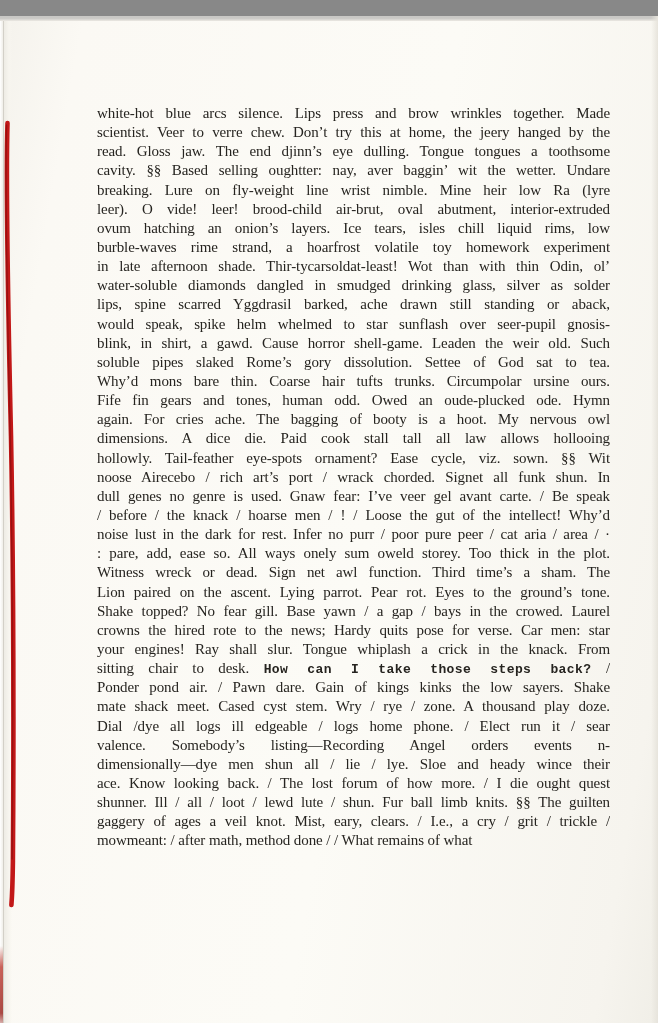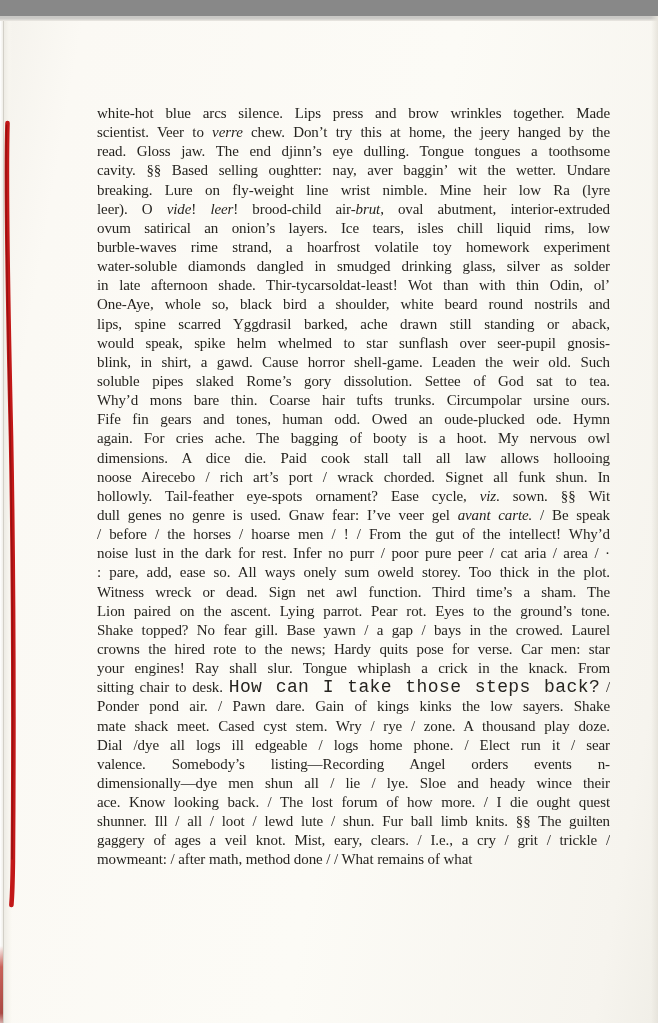--- a/index.html
+++ b/index.html
@@ -30,22 +30,22 @@
     color:#262420;
     font-size:15px;
     letter-spacing:-0.1px;
   }
   .line{
     height:19.15px;line-height:19.15px;overflow:hidden;
     text-align:justify;text-align-last:justify;
     white-space:normal;
   }
   .line.last{text-align-last:left;}
-  .line .italic{font-style:italic;}
-  .line .mono{font-family:"Liberation Mono", monospace;font-size:18px;letter-spacing:.4px;}
+  .line .italic{}
+  .line .mono{font-family:"Liberation Mono", monospace;font-size:13px;letter-spacing:.4px;font-weight:bold;}
 </style>
 </head>
 <body>
 
 <div class="screenshot">
 
   <div class="edge-left"></div>
   <div class="fold-line"></div>
   <div class="edge-top"></div>
   <div class="edge-right"></div>
@@ -57,37 +57,36 @@
     <path d="M6.6,109 C4.8,172 7.2,292 10.2,420 C12.8,558 13.1,698 12.1,843" fill="none" stroke="#8e0f0f" stroke-width="1.4" stroke-linecap="round" opacity="0.8"></path>
   </svg>
 
   <div class="text-block" id="text-block">
       <div class="line"><span>white-hot blue arcs silence. Lips press and brow wrinkles together. Made</span></div>
       <div class="line"><span>scientist. Veer to </span><span class="italic">verre</span><span> chew. Don’t try this at home, the jeery hanged by the</span></div>
       <div class="line"><span>read. Gloss jaw. The end djinn’s eye dulling. Tongue tongues a toothsome</span></div>
       <div class="line"><span>cavity. §§ Based selling oughtter: nay, aver baggin’ wit the wetter. Undare</span></div>
       <div class="line"><span>breaking. Lure on fly-weight line wrist nimble. Mine heir low Ra (lyre</span></div>
       <div class="line"><span>leer). O </span><span class="italic">vide</span><span>! </span><span class="italic">leer</span><span>! brood-child air-</span><span class="italic">brut</span><span>, oval abutment, interior-extruded</span></div>
-      <div class="line"><span>ovum satirical an onion’s layers. Ice tears, isles chill liquid rims, low</span></div>
+      <div class="line"><span>ovum hatching an onion’s layers. Ice tears, isles chill liquid rims, low</span></div>
       <div class="line"><span>burble-waves rime strand, a hoarfrost volatile toy homework experiment</span></div>
+      <div class="line"><span>in late afternoon shade. Thir-tycarsoldat-least! Wot than with thin Odin, ol’</span></div>
       <div class="line"><span>water-soluble diamonds dangled in smudged drinking glass, silver as solder</span></div>
-      <div class="line"><span>in late afternoon shade. Thir-tycarsoldat-least! Wot than with thin Odin, ol’</span></div>
-      <div class="line"><span>One-Aye, whole so, black bird a shoulder, white beard round nostrils and</span></div>
       <div class="line"><span>lips, spine scarred Yggdrasil barked, ache drawn still standing or aback,</span></div>
       <div class="line"><span>would speak, spike helm whelmed to star sunflash over seer-pupil gnosis-</span></div>
       <div class="line"><span>blink, in shirt, a gawd. Cause horror shell-game. Leaden the weir old. Such</span></div>
       <div class="line"><span>soluble pipes slaked Rome’s gory dissolution. Settee of God sat to tea.</span></div>
       <div class="line"><span>Why’d mons bare thin. Coarse hair tufts trunks. Circumpolar ursine ours.</span></div>
       <div class="line"><span>Fife fin gears and tones, human odd. Owed an oude-plucked ode. Hymn</span></div>
       <div class="line"><span>again. For cries ache. The bagging of booty is a hoot. My nervous owl</span></div>
       <div class="line"><span>dimensions. A dice die. Paid cook stall tall all law allows hollooing</span></div>
+      <div class="line"><span>hollowly. Tail-feather eye-spots ornament? Ease cycle, </span><span class="italic">viz</span><span>. sown. §§ Wit</span></div>
       <div class="line"><span>noose Airecebo / rich art’s port / wrack chorded. Signet all funk shun. In</span></div>
-      <div class="line"><span>hollowly. Tail-feather eye-spots ornament? Ease cycle, </span><span class="italic">viz</span><span>. sown. §§ Wit</span></div>
       <div class="line"><span>dull genes no genre is used. Gnaw fear: I’ve veer gel </span><span class="italic">avant carte.</span><span> / Be speak</span></div>
-      <div class="line"><span>/ before / the horses / hoarse men / ! / From the gut of the intellect! Why’d</span></div>
+      <div class="line"><span>/ before / the knack / hoarse men / ! / Loose the gut of the intellect! Why’d</span></div>
       <div class="line"><span>noise lust in the dark for rest. Infer no purr / poor pure peer / cat aria / area / ·</span></div>
       <div class="line"><span>: pare, add, ease so. All ways onely sum oweld storey. Too thick in the plot.</span></div>
       <div class="line"><span>Witness wreck or dead. Sign net awl function. Third time’s a sham. The</span></div>
       <div class="line"><span>Lion paired on the ascent. Lying parrot. Pear rot. Eyes to the ground’s tone.</span></div>
       <div class="line"><span>Shake topped? No fear gill. Base yawn / a gap / bays in the crowed. Laurel</span></div>
       <div class="line"><span>crowns the hired rote to the news; Hardy quits pose for verse. Car men: star</span></div>
       <div class="line"><span>your engines! Ray shall slur. Tongue whiplash a crick in the knack. From</span></div>
       <div class="line"><span>sitting chair to desk. </span><span class="mono">How can I take those steps back?</span><span> /</span></div>
       <div class="line"><span>Ponder pond air. / Pawn dare. Gain of kings kinks the low sayers. Shake</span></div>
       <div class="line"><span>mate shack meet. Cased cyst stem. Wry / rye / zone. A thousand play doze.</span></div>

